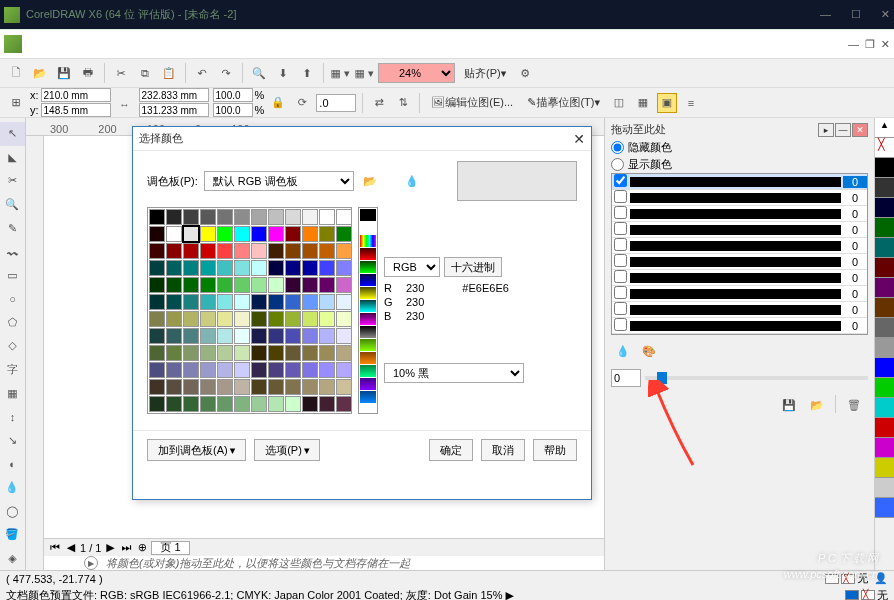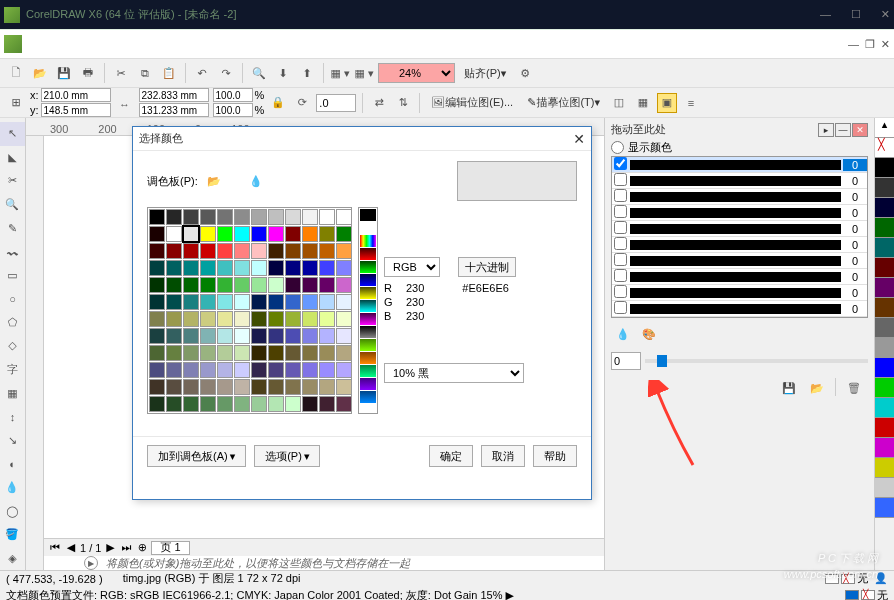--- a/index.html
+++ b/index.html
@@ -72,30 +72,30 @@
 .pal-row { display:flex; align-items:center; gap:6px; margin-bottom:6px; }
 .pal-sel { flex:1; height:20px; border:1px solid #aaa; background:#fff; padding:0 4px; max-width:150px; }
 .swatch-grid { display:grid; grid-template-columns:repeat(12,16px); grid-auto-rows:16px; gap:1px; border:1px solid #999; padding:1px; background:#fff; width:205px; }
 .swatch-grid .sw { border:1px solid #999; cursor:pointer; }
 .swatch-grid .sw.sel { outline:2px solid #000; outline-offset:-1px; }
 .grad-col { width:20px; display:flex; flex-direction:column; gap:1px; border:1px solid #999; padding:1px; }
 .grad-col div { height:12px; }
 .main-cols { display:flex; gap:6px; }
 .right-col { flex:1; }
 .preview { width:140px; height:44px; border:1px solid #aaa; background:#e6e6e6; margin-bottom:6px; }
-.mode-row { display:flex; gap:18px; align-items:center; margin-bottom:4px; }
+.mode-row { display:flex; gap:4px; align-items:center; margin-bottom:4px; }
 .mode-sel { height:20px; border:1px solid #aaa; background:#fff; padding:0 4px; width:56px; }
 .hex-btn { height:20px; border:1px solid #aaa; background:#f5f5f5; padding:0 6px; cursor:pointer; }
 .rgb-row { display:flex; gap:8px; font-size:11px; padding:1px 0; }
 .rgb-row span:first-child { width:14px; }
 .name-sel { width:140px; height:20px; border:1px solid #aaa; background:#fff; padding:0 4px; }
 .tint-row { display:flex; align-items:center; gap:6px; margin-top:8px; }
 .tint-slider { flex:1; height:14px; background:linear-gradient(90deg,#000,#fff); border:1px solid #aaa; }
 .tint-val { width:34px; height:18px; border:1px solid #aaa; background:#fff; padding:0 2px; }
-.dlg-btns { display:flex; gap:8px; padding:8px 14px; border-top:1px solid #e8e8e8; margin-top:12px; }
+.dlg-btns { display:flex; gap:8px; padding:8px 14px; border-top:1px solid #e8e8e8; margin-top:6px; }
 .dlg-btn { height:22px; padding:0 10px; border:1px solid #aaa; background:#f5f5f5; cursor:pointer; display:flex; align-items:center; gap:2px; }
 .dlg-btn.primary { background:#f5f5f5; }
 
 .status1 { height:16px; background:#f0f0f0; border-top:1px solid #ccc; display:flex; align-items:center; padding:0 6px; gap:20px; font-size:10px; }
 .status2 { height:18px; background:#f0f0f0; display:flex; align-items:center; padding:0 6px; gap:20px; font-size:10px; }
 .fill-ind { display:flex; align-items:center; gap:2px; }
 .fill-sw { width:14px; height:10px; border:1px solid #888; background:#fff; position:relative; }
 .fill-sw.none::after { content:'╳'; position:absolute; left:1px; top:-2px; font-size:9px; color:#c00; }
 .watermark { position:absolute; right:16px; bottom:18px; color:rgba(255,255,255,.9); text-shadow:0 0 4px rgba(0,0,0,.3); font-size:13px; font-style:italic; pointer-events:none; line-height:1.4; text-align:right; }
 </style>
@@ -240,20 +240,24 @@
     <div class="body">
       <div class="panel-head">
         <span>拖动至此处</span>
         <div class="winctl">
           <span>▸</span>
           <span>—</span>
           <span style="background:#e88;color:#fff">✕</span>
         </div>
       </div>
       <div class="radio-row">
+          <input type="radio" checked="" style="">
+          <span>隐藏颜色</span>
+        </div>
+      <div class="radio-row">
           <input type="radio" style="">
           <span>显示颜色</span>
         </div>
       <div class="mask-list" id="masklist">
           <div class="mask-row sel">
             <span class="chk"><input type="checkbox" checked="" style=""></span>
             <span class="bar"></span>
             <span class="val">0</span>
           </div>
           <div class="mask-row">
@@ -340,22 +344,21 @@
         <div style="background:#c00"></div>
       <div style="background:#c0c"></div>
         <div style="background:#cc0"></div>
       <div style="background:#ccc"></div>
         <div style="background:#36f"></div>
     </div>
   </div>
 </div>
 
 <div class="status1">
-  <span>( 477.533, -19.628 )</span>
-  <span>timg.jpg (RGB) 于 图层 1 72 x 72 dpi</span>
+  <span>( 477.533, -21.774 )</span>
   <div style="margin-left:auto;display:flex;gap:6px;align-items:center">
     <span class="fill-ind">
         <span class="fill-sw"></span>
         <span class="fill-sw none"></span>
         <span>无</span>
       </span>
     <span style="color:#c44">👤</span>
   </div>
 </div>
 <div class="status2">
@@ -370,20 +373,21 @@
 </div>
 
 <div class="dialog">
   <div class="dlg-title">
     <span>选择颜色</span>
     <span class="x">✕</span>
   </div>
   <div class="dlg-body">
     <div class="pal-row">
       <span>调色板(P):</span>
+      <select class="pal-sel"><option>默认 RGB 调色板</option></select>
       <div class="tbtn">📂</div>
       <div style="width:10px"></div>
       <div class="tbtn">💧</div>
       <div class="preview" style="margin:0 0 0 auto;width:120px;height:40px"></div>
     </div>
     <div class="main-cols">
       <div class="swatch-grid" id="swgrid">
           <div class="sw" style="background: rgb(0, 0, 0);"></div>
           <div class="sw" style="background: rgb(38, 38, 38);"></div>
           <div class="sw" style="background: rgb(64, 64, 64);"></div>

